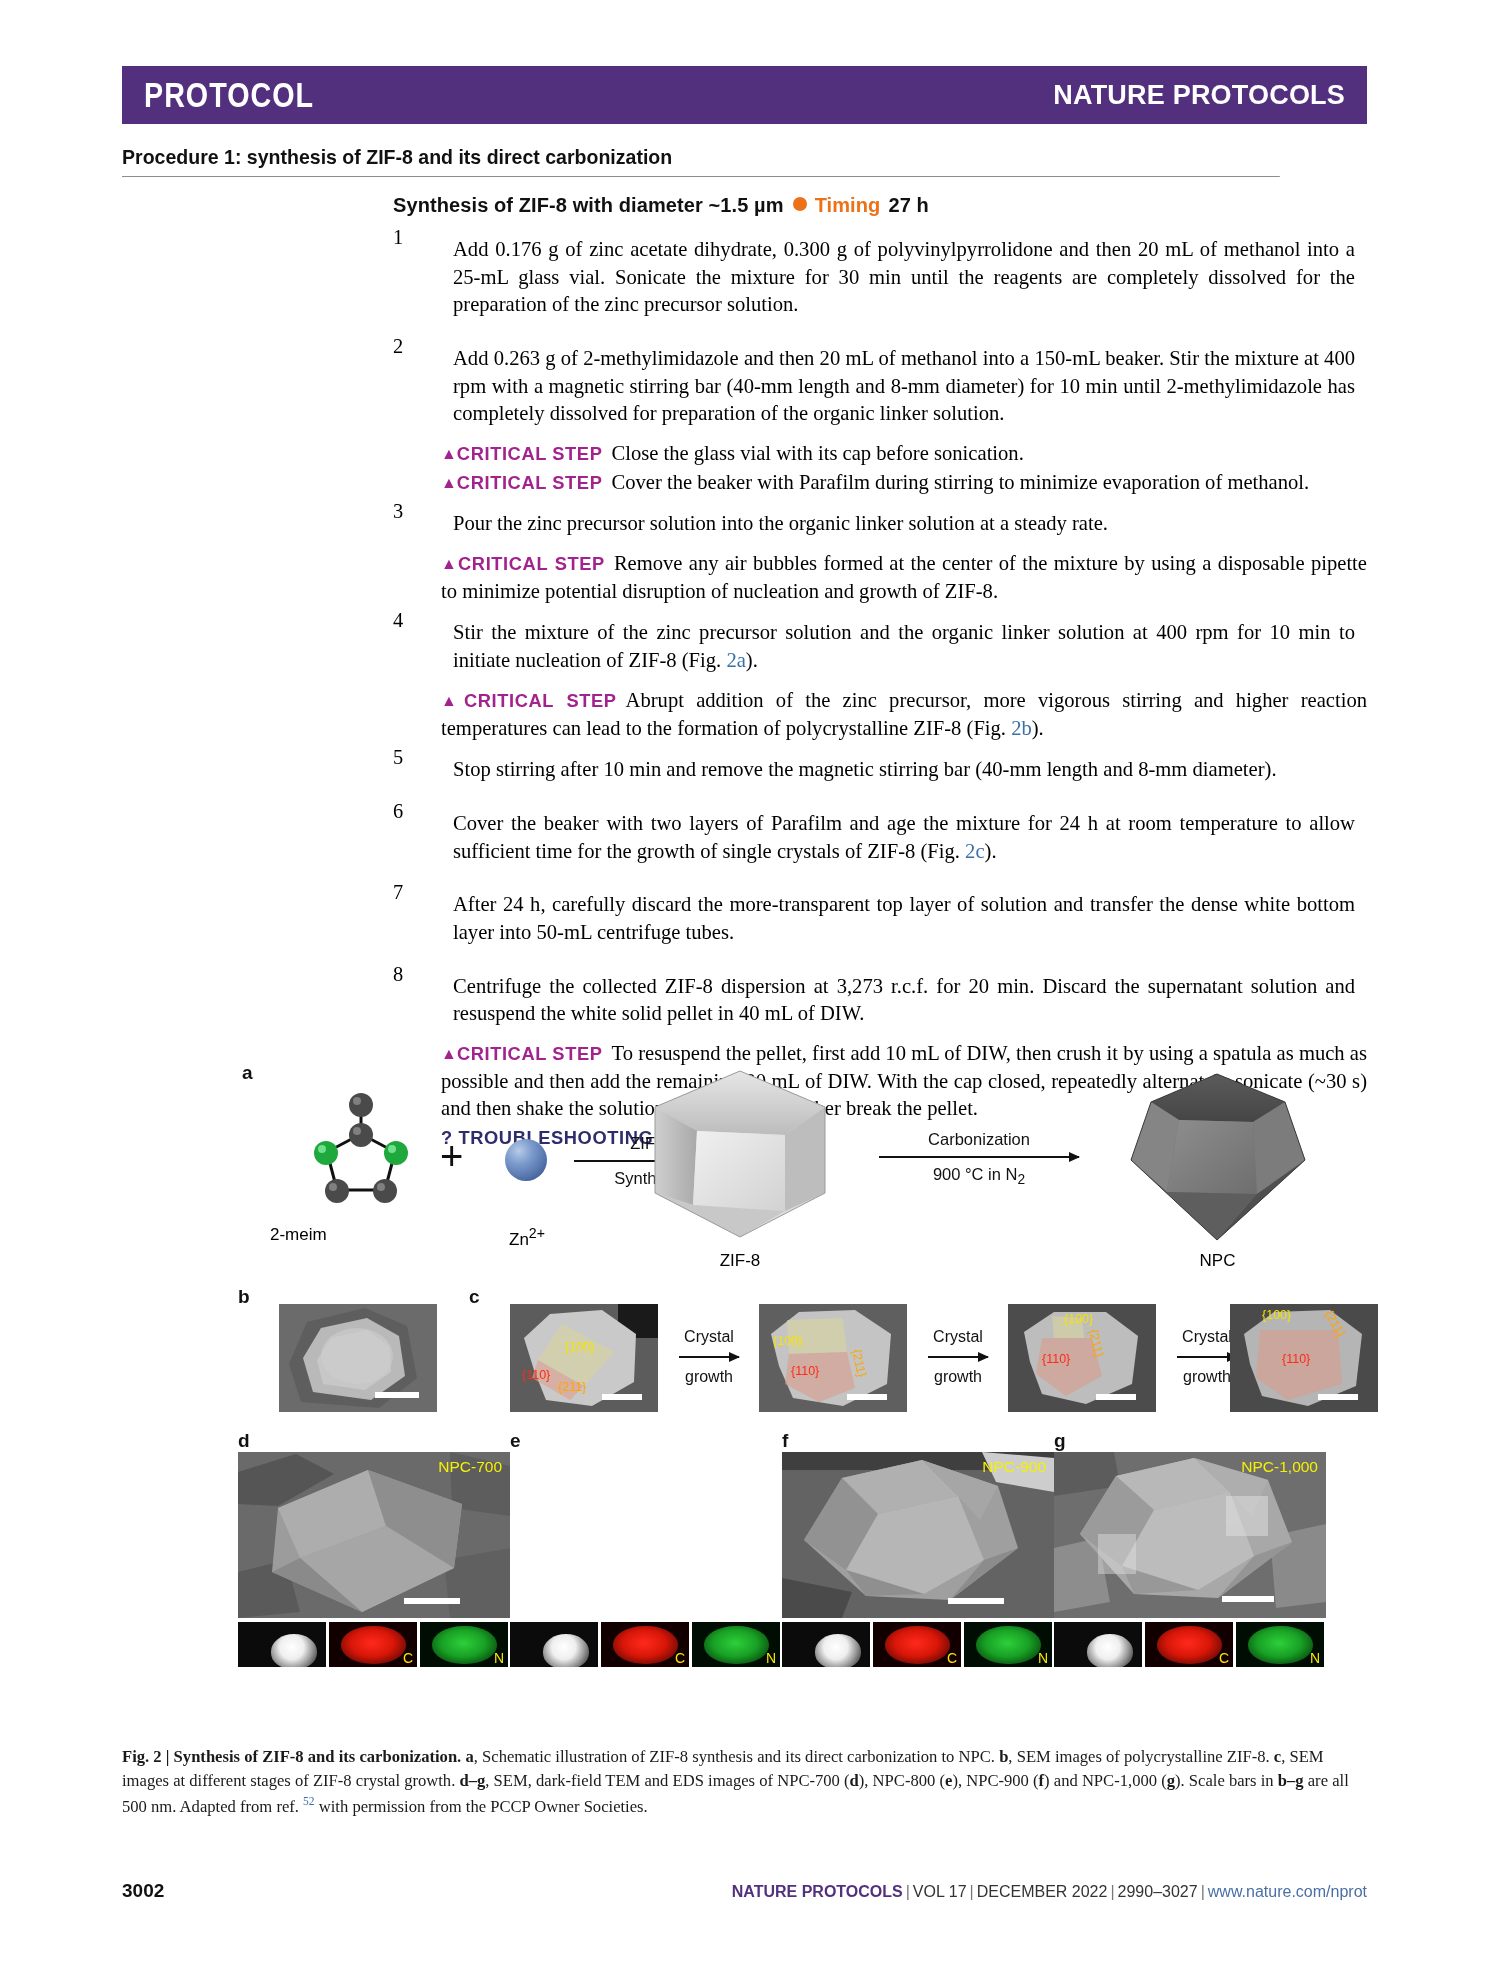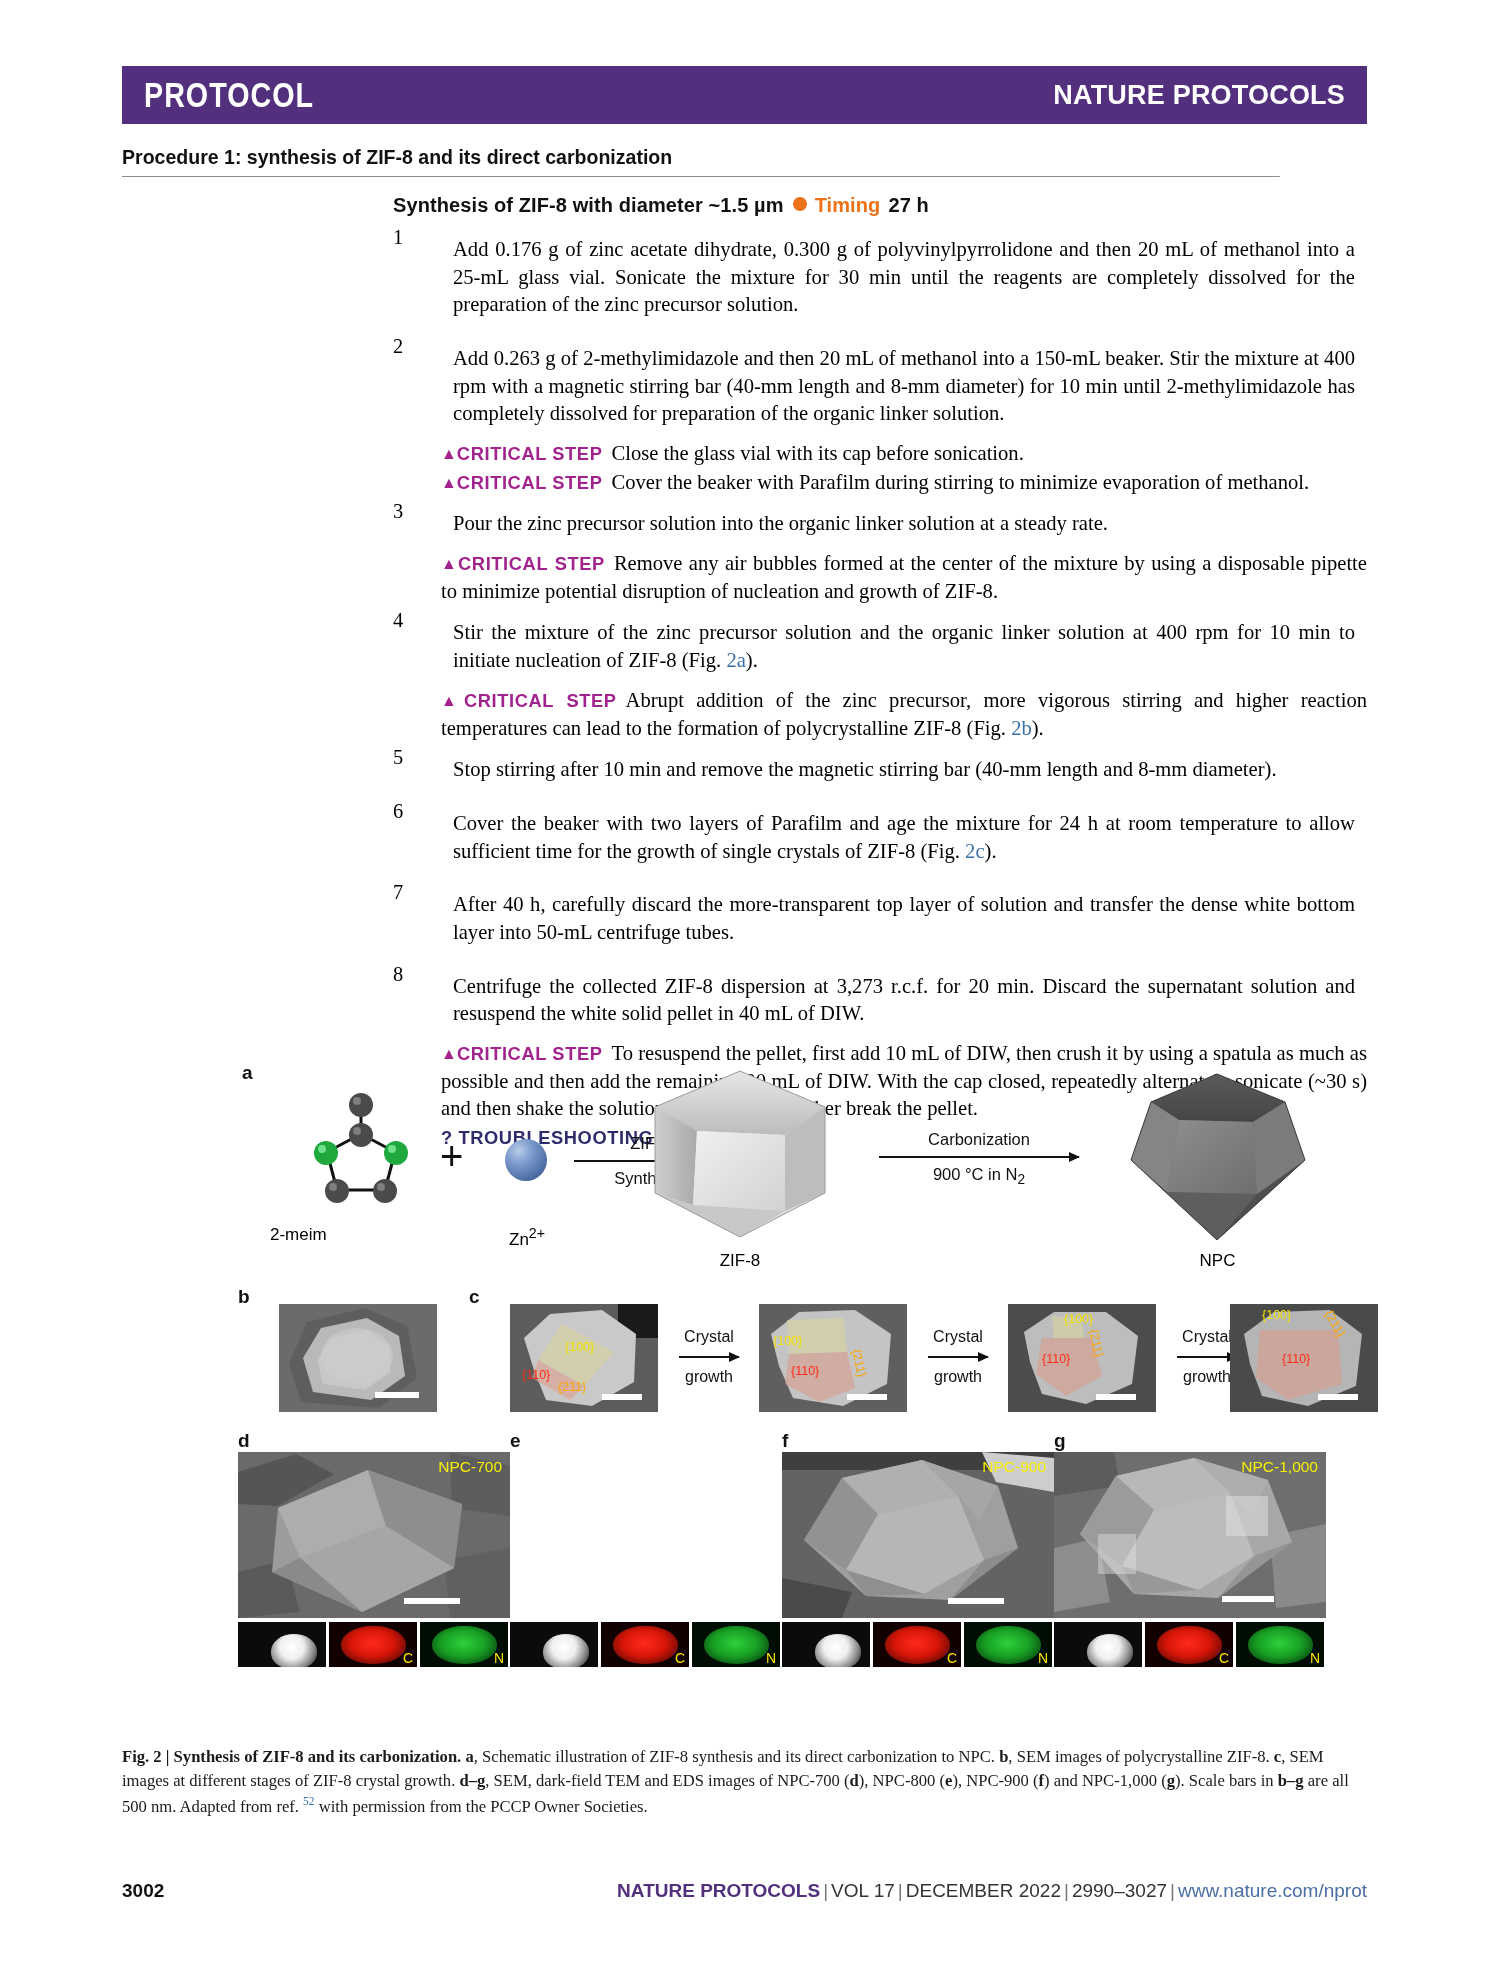--- a/index.html
+++ b/index.html
@@ -198,21 +198,21 @@
     font-family:Liberation Serif, serif; font-size:16.6px;
     line-height:1.46; color:#1a1a1a; text-align:left;
   }
   .caption b { font-weight:700; }
   .caption .sup { font-size:11.5px; vertical-align:super; color:#3A6FA8; }
 
   
   .footer { position:absolute; left:122px; top:1880px; width:1245px;
     display:flex; justify-content:space-between; align-items:baseline; }
   .folio { font-family:"Liberation Sans", sans-serif; font-weight:700; font-size:19px; color:#111; }
-  .fright { font-family:"Liberation Sans", sans-serif; font-size:19px; color:#333; }
+  .fright { font-family:"Liberation Sans", sans-serif; font-size:16px; color:#333; }
   .fright .brand { color:#53307E; font-weight:700; }
   .fright .sep { color:#777; margin:0 3px; }
   .fright .url { color:#4a6fa5; }
 </style>
 </head>
 <body>
 
 <div class="page">
 
   <div class="runhead">
@@ -281,21 +281,21 @@
     <div class="step">
       <div class="num">6</div>
       <div class="txt">
         <p><span>Cover the beaker with two layers of Parafilm and age the mixture for 24 h at room temperature to allow sufficient time for the growth of single crystals of ZIF-8 (Fig. </span><span class="figref">2c</span><span>).</span></p>
       </div>
     </div>
 
     <div class="step">
       <div class="num">7</div>
       <div class="txt">
-        <p>After 40 h, carefully discard the more-transparent top layer of solution and transfer the dense white bottom layer into 50-mL centrifuge tubes.</p>
+        <p>After 24 h, carefully discard the more-transparent top layer of solution and transfer the dense white bottom layer into 50-mL centrifuge tubes.</p>
       </div>
     </div>
 
     <div class="step">
       <div class="num">8</div>
       <div class="txt">
         <p>Centrifuge the collected ZIF-8 dispersion at 3,273 r.c.f. for 20 min. Discard the supernatant solution and resuspend the white solid pellet in 40 mL of DIW.</p>
         <div class="crit">
           <span class="tri">▲</span><span class="lbl">CRITICAL STEP</span><span>To resuspend the pellet, first add 10 mL of DIW, then crush it by using a spatula as much as possible and then add the remaining 30 mL of DIW. With the cap closed, repeatedly alternately sonicate (~30 s) and then shake the solution vigorously to further break the pellet.</span>
         </div>

